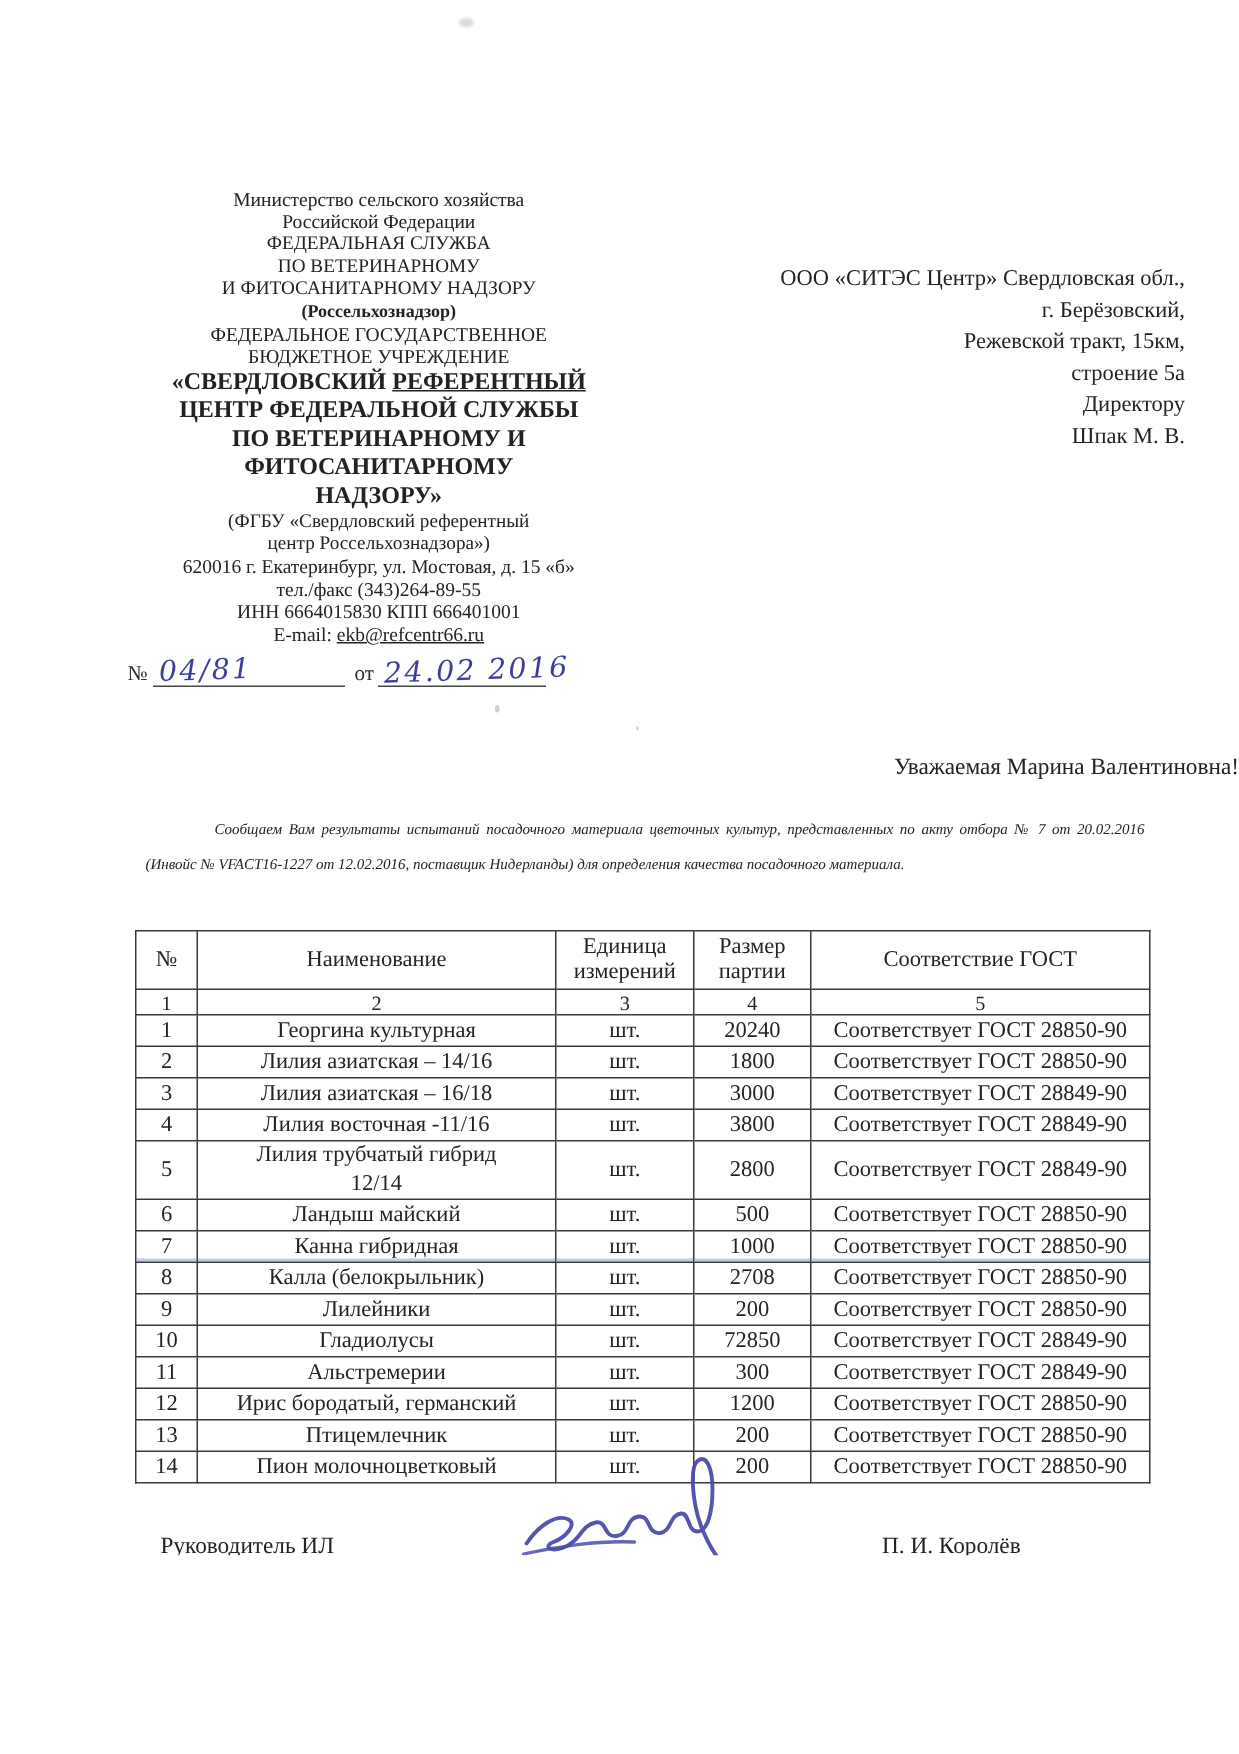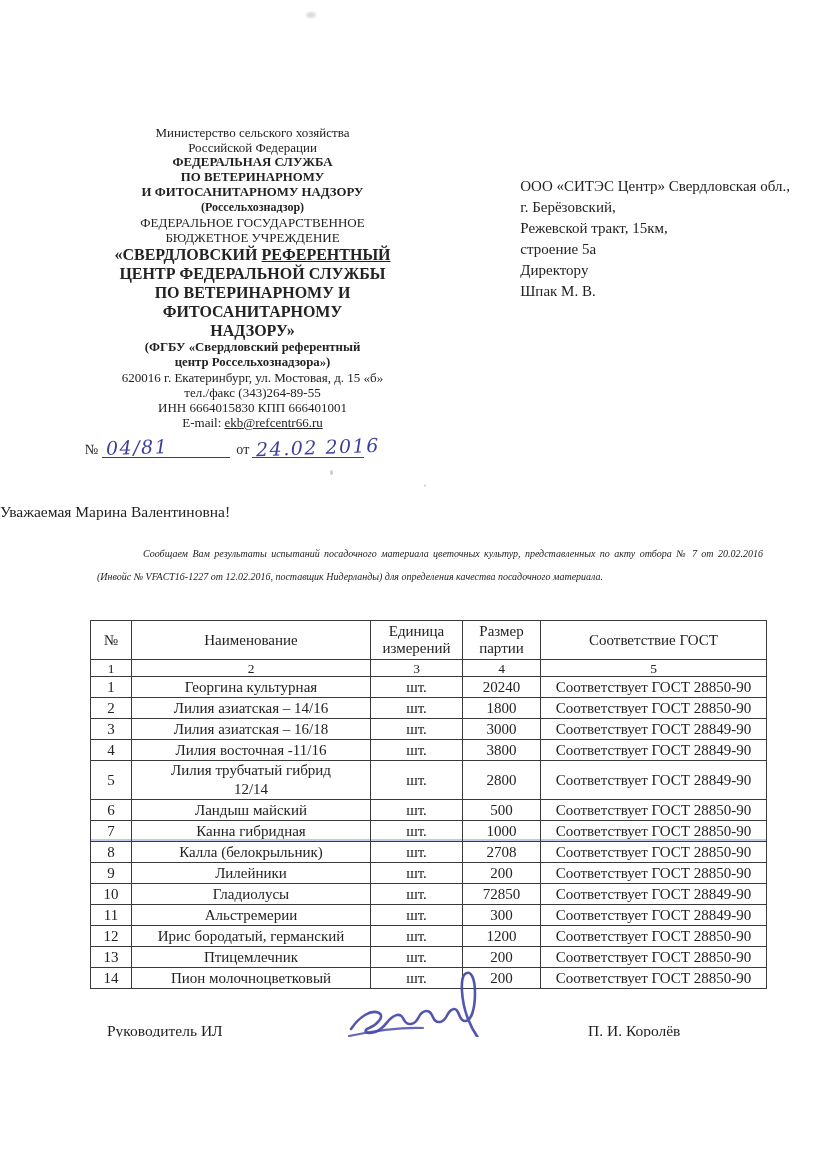--- a/index.html
+++ b/index.html
@@ -4,38 +4,38 @@
 <style>
   html,body{margin:0;padding:0;background:#ffffff;}
   .page{
     position:relative;width:826px;height:1037px;background:#ffffff;overflow:hidden;
     font-family:"Liberation Serif",serif;color:#222222;
   }
   
   .letterhead{position:absolute;top:125px;left:85px;width:335px;text-align:center;}
   .lh-line{white-space:nowrap;}
   .lh-line.n{font-size:13px;line-height:15px;}
-  .lh-line.b{font-size:12.8px;line-height:15px;font-weight:bold;}
+  .lh-line.b{font-size:12.8px;line-height:15px;font-weight:normal;}
   .lh-line.bsm{font-size:12px;line-height:15px;font-weight:bold;}
   .lh-line.bl{font-size:16px;line-height:19px;font-weight:bold;}
   .u{text-decoration:underline;}
   
   .refline{position:absolute;top:437px;left:85px;font-size:14px;color:#2a2a2a;}
   .blank{display:inline-block;border-bottom:1.2px solid #444;position:relative;height:20px;vertical-align:bottom;}
   .blank.b1{width:128px;margin-left:4px;margin-right:6px;}
   .blank.b2{width:112px;margin-left:3px;}
   .hand{
     font-family:"DejaVu Serif",serif;font-style:italic;color:#3c3e9d;
     font-size:19px;letter-spacing:1.5px;display:inline-block;transform:rotate(-2deg);
     position:absolute;left:4px;bottom:-1px;white-space:nowrap;
   }
   
-  .recipient{position:absolute;top:176px;right:36px;text-align:left;font-size:15px;line-height:21px;}
-  
-  .salutation{position:absolute;top:503px;left:0;width:826px;text-align:left;font-size:15.5px;}
+  .recipient{position:absolute;top:176px;right:36px;text-align:right;font-size:15px;line-height:21px;}
+  
+  .salutation{position:absolute;top:503px;left:0;width:826px;text-align:right;font-size:15.5px;}
   .body-par{
     position:absolute;top:543px;left:97px;width:666px;font-size:10px;line-height:22.5px;
     text-align:justify;text-indent:46px;font-style:italic;
   }
   
   table.results{
     position:absolute;top:620px;left:90px;width:676px;border-collapse:collapse;
     font-size:15px;color:#232323;table-layout:fixed;
   }
   table.results td,table.results th{

